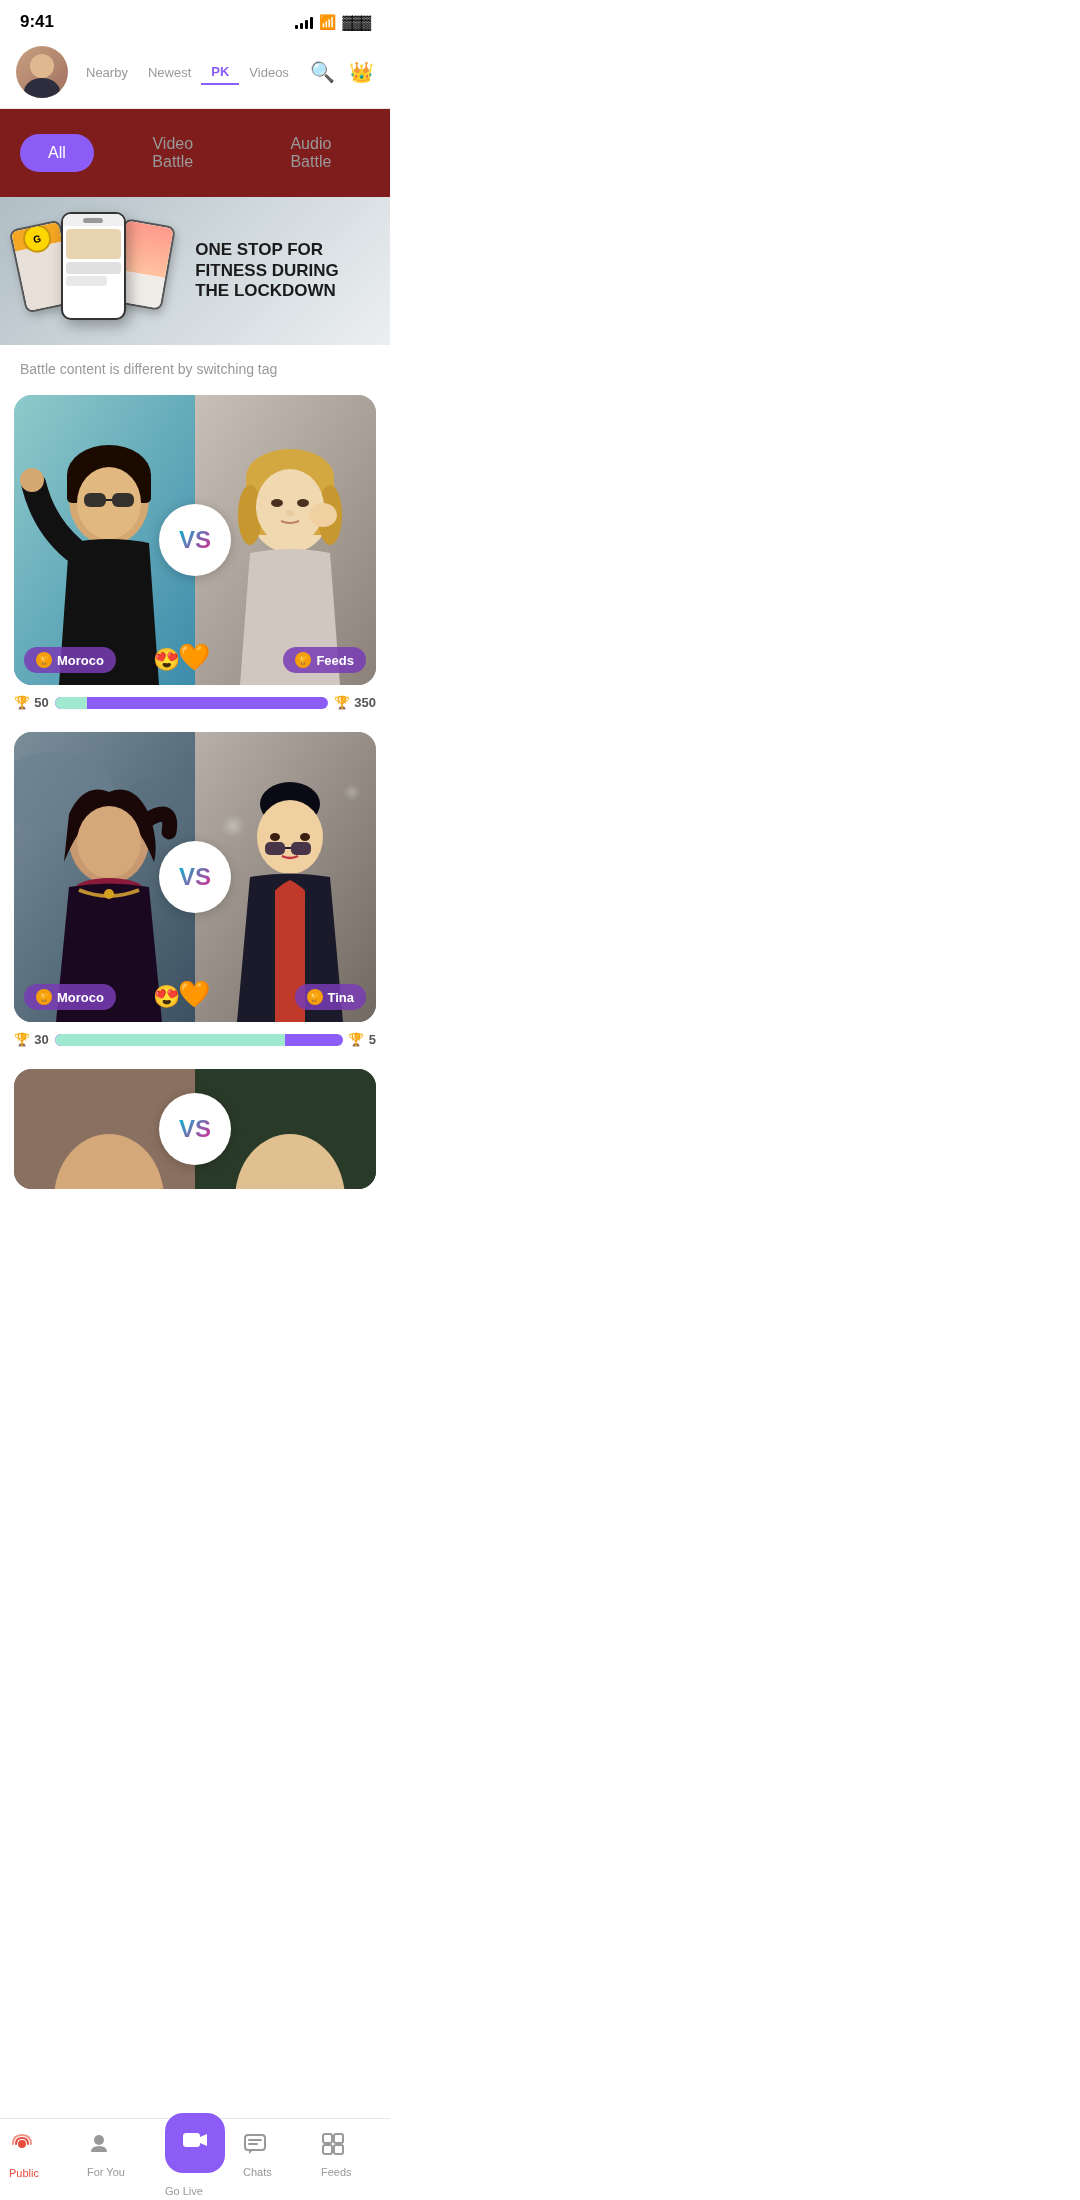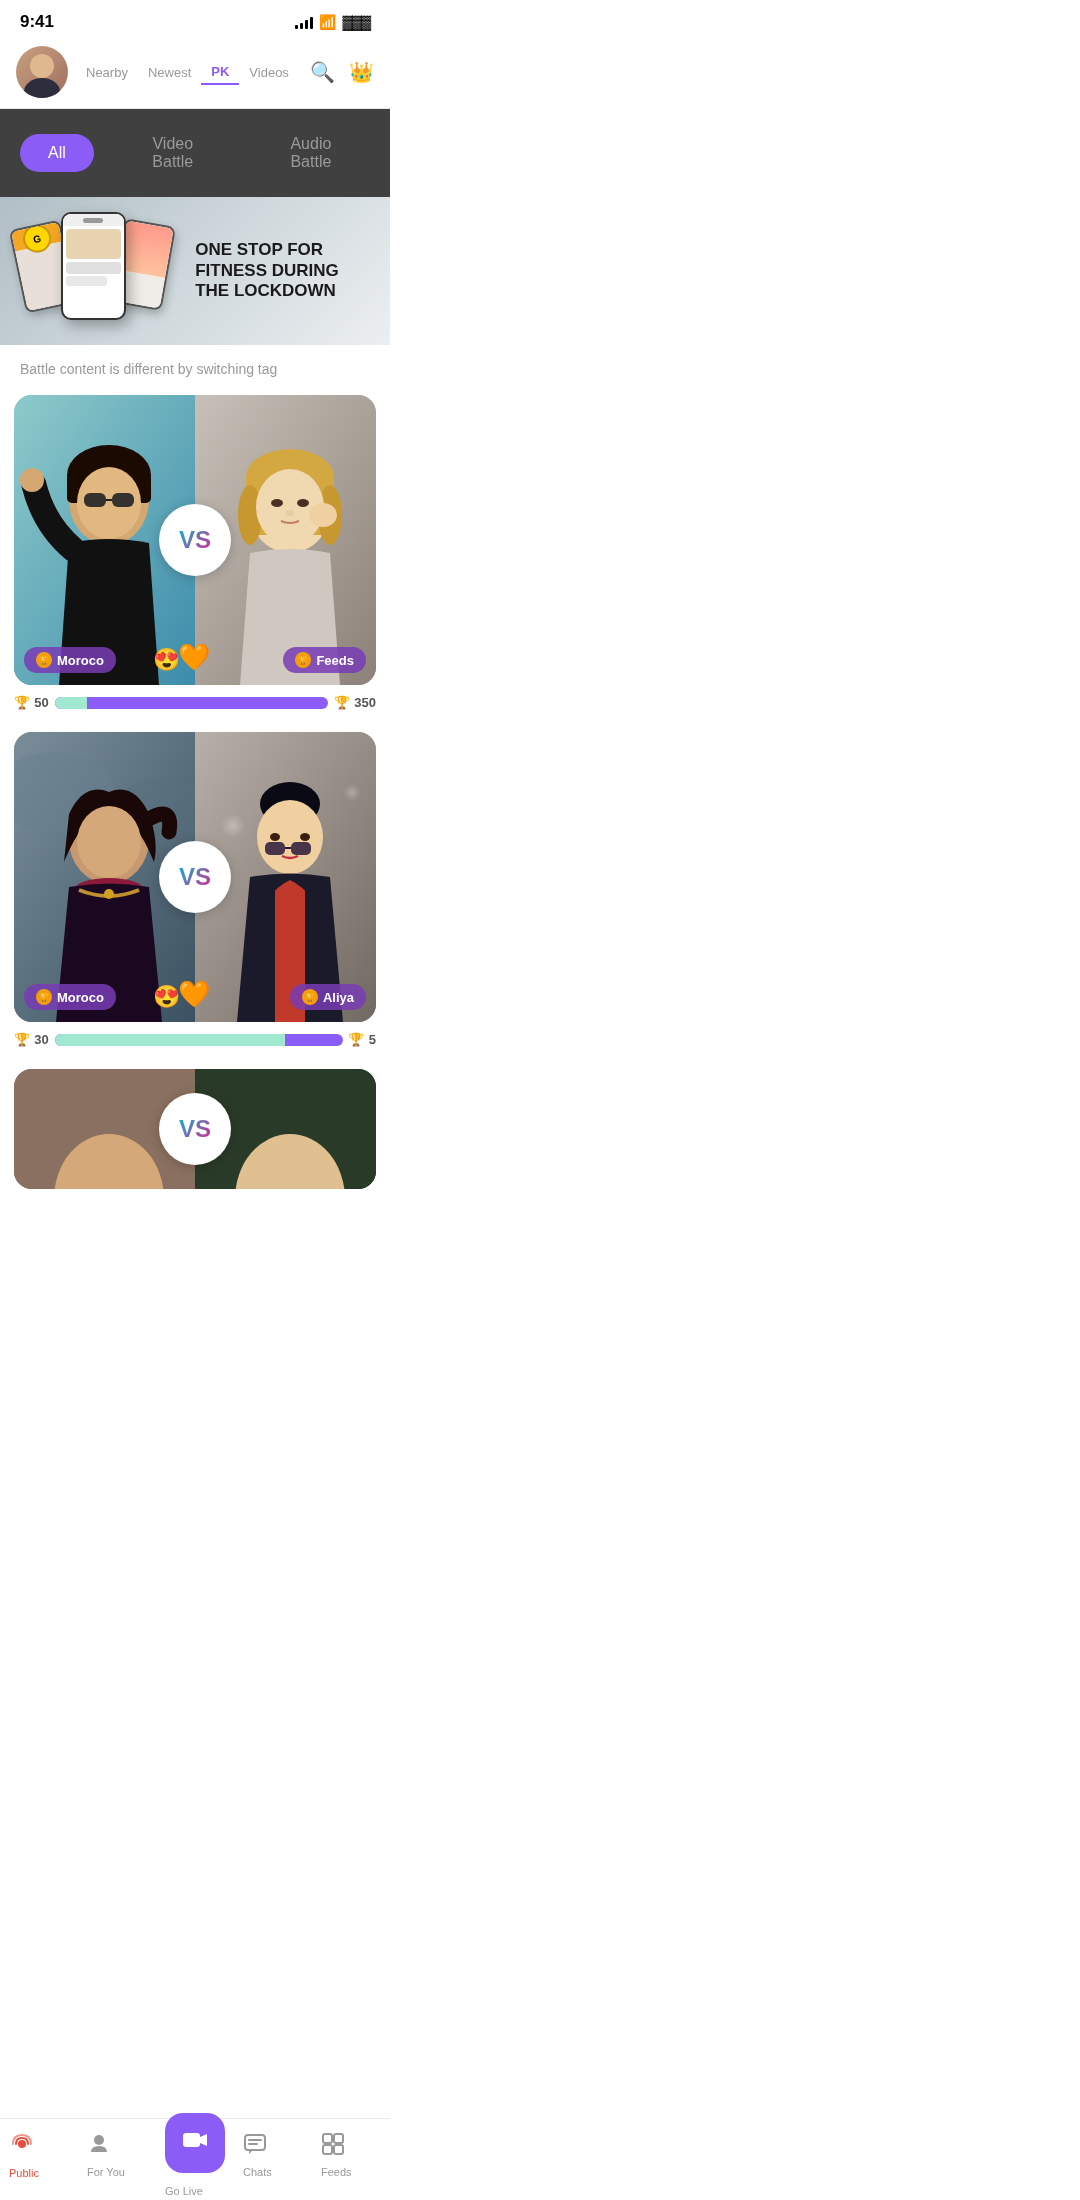--- a/index.html
+++ b/index.html
@@ -97,21 +97,21 @@
       color: #555;
       cursor: pointer;
     }
 
     
     .filter-bar {
       display: flex;
       align-items: center;
       padding: 16px 20px;
       gap: 20px;
-      background: #404040;
+      background: #7f1d1d;
     }
     .filter-btn {
       padding: 10px 28px;
       border-radius: 30px;
       font-size: 16px;
       font-weight: 500;
       cursor: pointer;
       border: none;
     }
     .filter-btn.active {
@@ -625,21 +625,21 @@
 
           <path d="M55 145 Q95 138 135 145 L148 290 L42 290 Z" fill="#1a1a2a"></path>
           <path d="M95 148 L95 290" stroke="#c0392b" stroke-width="30"></path>
 
           <path d="M95 148 Q70 160 55 200 L55 145 Z" fill="#1a1a2a"></path>
           <path d="M95 148 Q120 160 135 200 L135 145 Z" fill="#1a1a2a"></path>
         </svg>
       </div>
       <div class="name-badge right-badge">
         <div class="badge-dot">🏆</div>
-        <span>Aliya</span>
+        <span>Tina</span>
       </div>
     </div>
 
     <div class="vs-circle">
       <span class="vs-text">VS</span>
     </div>
 
     <div class="emoji-center">
       <span>🧡</span>
     </div>

